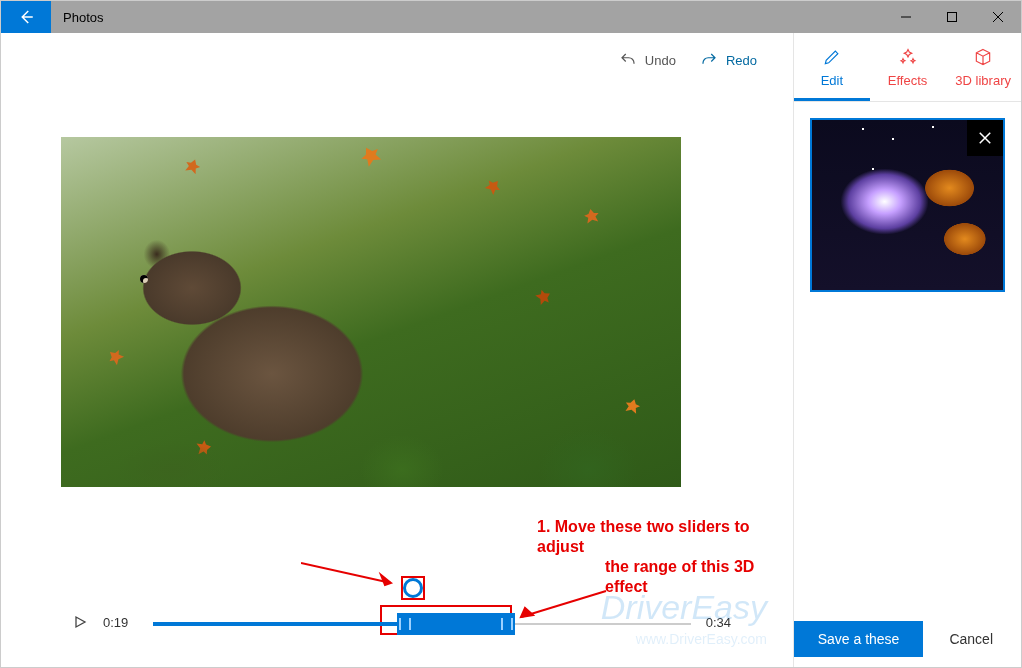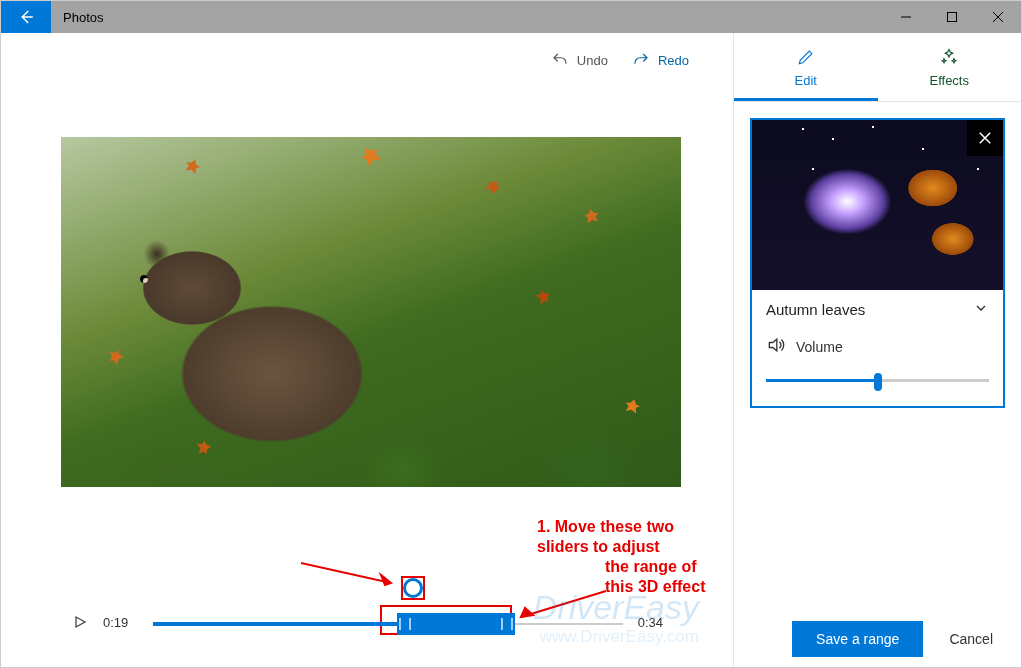--- a/index.html
+++ b/index.html
@@ -8,23 +8,23 @@
   
   .titlebar { height: 32px; display: flex; align-items: stretch; background: #a3a3a3; }
   .back-btn { width: 50px; background: #0078d7; display: flex; align-items: center; justify-content: center; color: #fff; }
   .title-text { flex: 0 0 auto; padding: 0 12px; display: flex; align-items: center; font-size: 13px; color: #000; }
   .title-spacer { flex: 1; }
   .win-controls { display: flex; }
   .win-btn { width: 46px; display: flex; align-items: center; justify-content: center; color: #000; font-size: 12px; }
   .win-btn svg { width: 12px; height: 12px; }
 
   
-  .content { position: absolute; top: 32px; left: 0; right: 0; bottom: 0; display: flex; gap: 24px; }
+  .content { position: absolute; top: 32px; left: 0; right: 0; bottom: 0; display: flex; }
   .left-pane { flex: 1; position: relative; }
-  .right-pane { width: 288px; border-left: 1px solid #e5e5e5; display: flex; flex-direction: column; }
+  .right-pane { width: 228px; border-left: 1px solid #e5e5e5; display: flex; flex-direction: column; margin-left: 16px; }
 
   
   .mini-toolbar { position: absolute; top: 18px; right: 20px; display: flex; gap: 24px; align-items: center; }
   .ur-btn { display: flex; align-items: center; gap: 8px; font-size: 13px; color: #555; }
   .ur-btn.disabled { color: #0369a1; }
   .ur-btn svg { width: 18px; height: 18px; stroke: currentColor; fill: none; stroke-width: 1.6; }
 
   
   .preview-wrap { position: absolute; top: 104px; left: 60px; width: 620px; height: 350px; }
   .preview { width: 100%; height: 100%; background: linear-gradient(160deg, #b6c8a0 0%, #6d8b3a 35%, #3e6b1f 55%, #2f5a18 100%); position: relative; overflow: hidden; }
@@ -58,21 +58,21 @@
   .tl-start{left:30px;} .tl-end{right:10px;}
   .track-bg{position:absolute;top:20px;left:80px;right:50px;height:2px;background:#ccc;}
   .track-fg{position:absolute;top:19px;left:80px;width:268px;height:4px;background:#0078d7;}
   .range-bar{position:absolute;top:10px;left:324px;width:118px;height:22px;background:#0078d7;}
   .handle{position:absolute;top:10px;width:16px;height:22px;background:#0078d7;display:flex;align-items:center;justify-content:center;}
   .handle::after{content:"";width:8px;height:12px;border-left:2px solid #9cd1ff;border-right:2px solid #9cd1ff;}
   .h1{left:324px;} .h2{left:426px;}
 
   
   .tabs{display:flex;border-bottom:1px solid #e5e5e5;}
-  .tab{flex:1;text-align:center;padding:14px 0 10px;font-size:13px;color:#14532d;display:flex;flex-direction:column;align-items:center;gap:6px;border-bottom:3px solid transparent;}
+  .tab{flex:1;text-align:center;padding:14px 0 10px;font-size:13px;color:#ef4444;display:flex;flex-direction:column;align-items:center;gap:6px;border-bottom:3px solid transparent;}
   .tab.active{color:#0078d7;border-bottom-color:#0078d7;}
   .tab svg{width:20px;height:20px;stroke:currentColor;fill:none;stroke-width:1.4;}
 
   .effect-card{margin:16px; border:2px solid #0078d7;position:relative;}
   .card-img{height:170px;background:
     radial-gradient(80px 60px at 38% 48%, #fff 0%, #c6a0ff 20%, #5c3fa0 45%, transparent 55%),
     radial-gradient(40px 30px at 72% 40%, #e38a1e 0%, #9c4a0a 60%, transparent 62%),
     radial-gradient(34px 26px at 80% 70%, #e38a1e 0%, #9c4a0a 60%, transparent 62%),
     linear-gradient(180deg,#0b0a1e 0%, #14102a 100%);
     position:relative;overflow:hidden;}
@@ -87,21 +87,21 @@
   .slider-track-bg{position:absolute;top:9px;left:0;right:0;height:3px;background:#ccc;}
   .slider-track-fg{position:absolute;top:9px;left:0;width:50%;height:3px;background:#0078d7;}
   .slider-thumb{position:absolute;top:3px;left:50%;width:8px;height:18px;background:#0078d7;border-radius:4px;transform:translateX(-50%);}
 
   
   .footer{position:absolute;bottom:10px;right:20px;display:flex;gap:18px;align-items:center;}
   .btn-primary{background:#0078d7;color:#fff;border:none;padding:10px 24px;font-size:14px;}
   .btn-secondary{background:none;border:none;color:#333;font-size:14px;padding:10px 8px;}
 
   .watermark{position:absolute;right:10px;bottom:40px;font-size:34px;color:rgba(0,120,215,.18);font-style:italic;pointer-events:none;}
-  .watermark2{position:absolute;right:10px;bottom:20px;font-size:17px;color:rgba(0,120,215,.12);pointer-events:none;}
+  .watermark2{position:absolute;right:10px;bottom:20px;font-size:14px;color:rgba(0,120,215,.12);pointer-events:none;}
 </style>
 </head>
 <body>
 
 <div class="titlebar">
   <div class="back-btn">
     <svg viewBox="0 0 24 24" width="18" height="18" fill="none" stroke="#fff" stroke-width="2">
         <path d="M15 4l-8 8 8 8M7 12h14"></path>
       </svg>
   </div>
@@ -216,52 +216,35 @@
             <path d="M4 20l4-1 11-11-3-3L5 16l-1 4z"></path>
           </svg>
         <span>Edit</span>
       </div>
       <div class="tab">
         <svg viewBox="0 0 24 24">
             <path d="M12 3l1.5 3 3 1.5-3 1.5L12 12l-1.5-3-3-1.5 3-1.5zM18 14l.8 1.6 1.6.8-1.6.8L18 19l-.8-1.6-1.6-.8 1.6-.8zM6 14l.8 1.6 1.6.8-1.6.8L6 19l-.8-1.6-1.6-.8 1.6-.8z"></path>
           </svg>
         <span>Effects</span>
       </div>
+      <div class="tab">
+        <svg viewBox="0 0 24 24">
+            <path d="M12 3l8 4v10l-8 4-8-4V7l8-4zM4 7l8 4 8-4M12 11v10"></path>
+          </svg>
+        <span>3D library</span>
+      </div>
     </div>
 
     <div class="effect-card">
       <div class="card-img"></div>
       <div class="card-close">
         <svg viewBox="0 0 24 24">
             <path d="M5 5l14 14M19 5L5 19"></path>
           </svg>
       </div>
-      <div class="card-body">
-        <div class="card-title-row">
-          <span>Autumn leaves</span>
-          <span>
-            <svg width="16" height="16" viewBox="0 0 24 24" fill="none" stroke="#333" stroke-width="2">
-                <path d="M6 9l6 6 6-6"></path>
-              </svg>
-          </span>
-        </div>
-        <div class="vol-row">
-          <span>
-            <svg viewBox="0 0 24 24" fill="none" stroke="#333" stroke-width="1.6">
-                <path d="M4 9v6h4l5 4V5L8 9H4zM16 8a5 5 0 010 8M18.5 5.5a9 9 0 010 13"></path>
-              </svg>
-          </span>
-          <span>Volume</span>
-        </div>
-        <div class="slider">
-          <div class="slider-track-bg"></div>
-          <div class="slider-track-fg" style="width: 50%;"></div>
-          <div class="slider-thumb" style="left: 50%;"></div>
-        </div>
-      </div>
     </div>
 
     <div class="footer">
-      <button class="btn-primary">Save a range</button>
+      <button class="btn-primary">Save a these</button>
       <button class="btn-secondary">Cancel</button>
     </div>
   </div>
 </div>
 
 </body></html>

